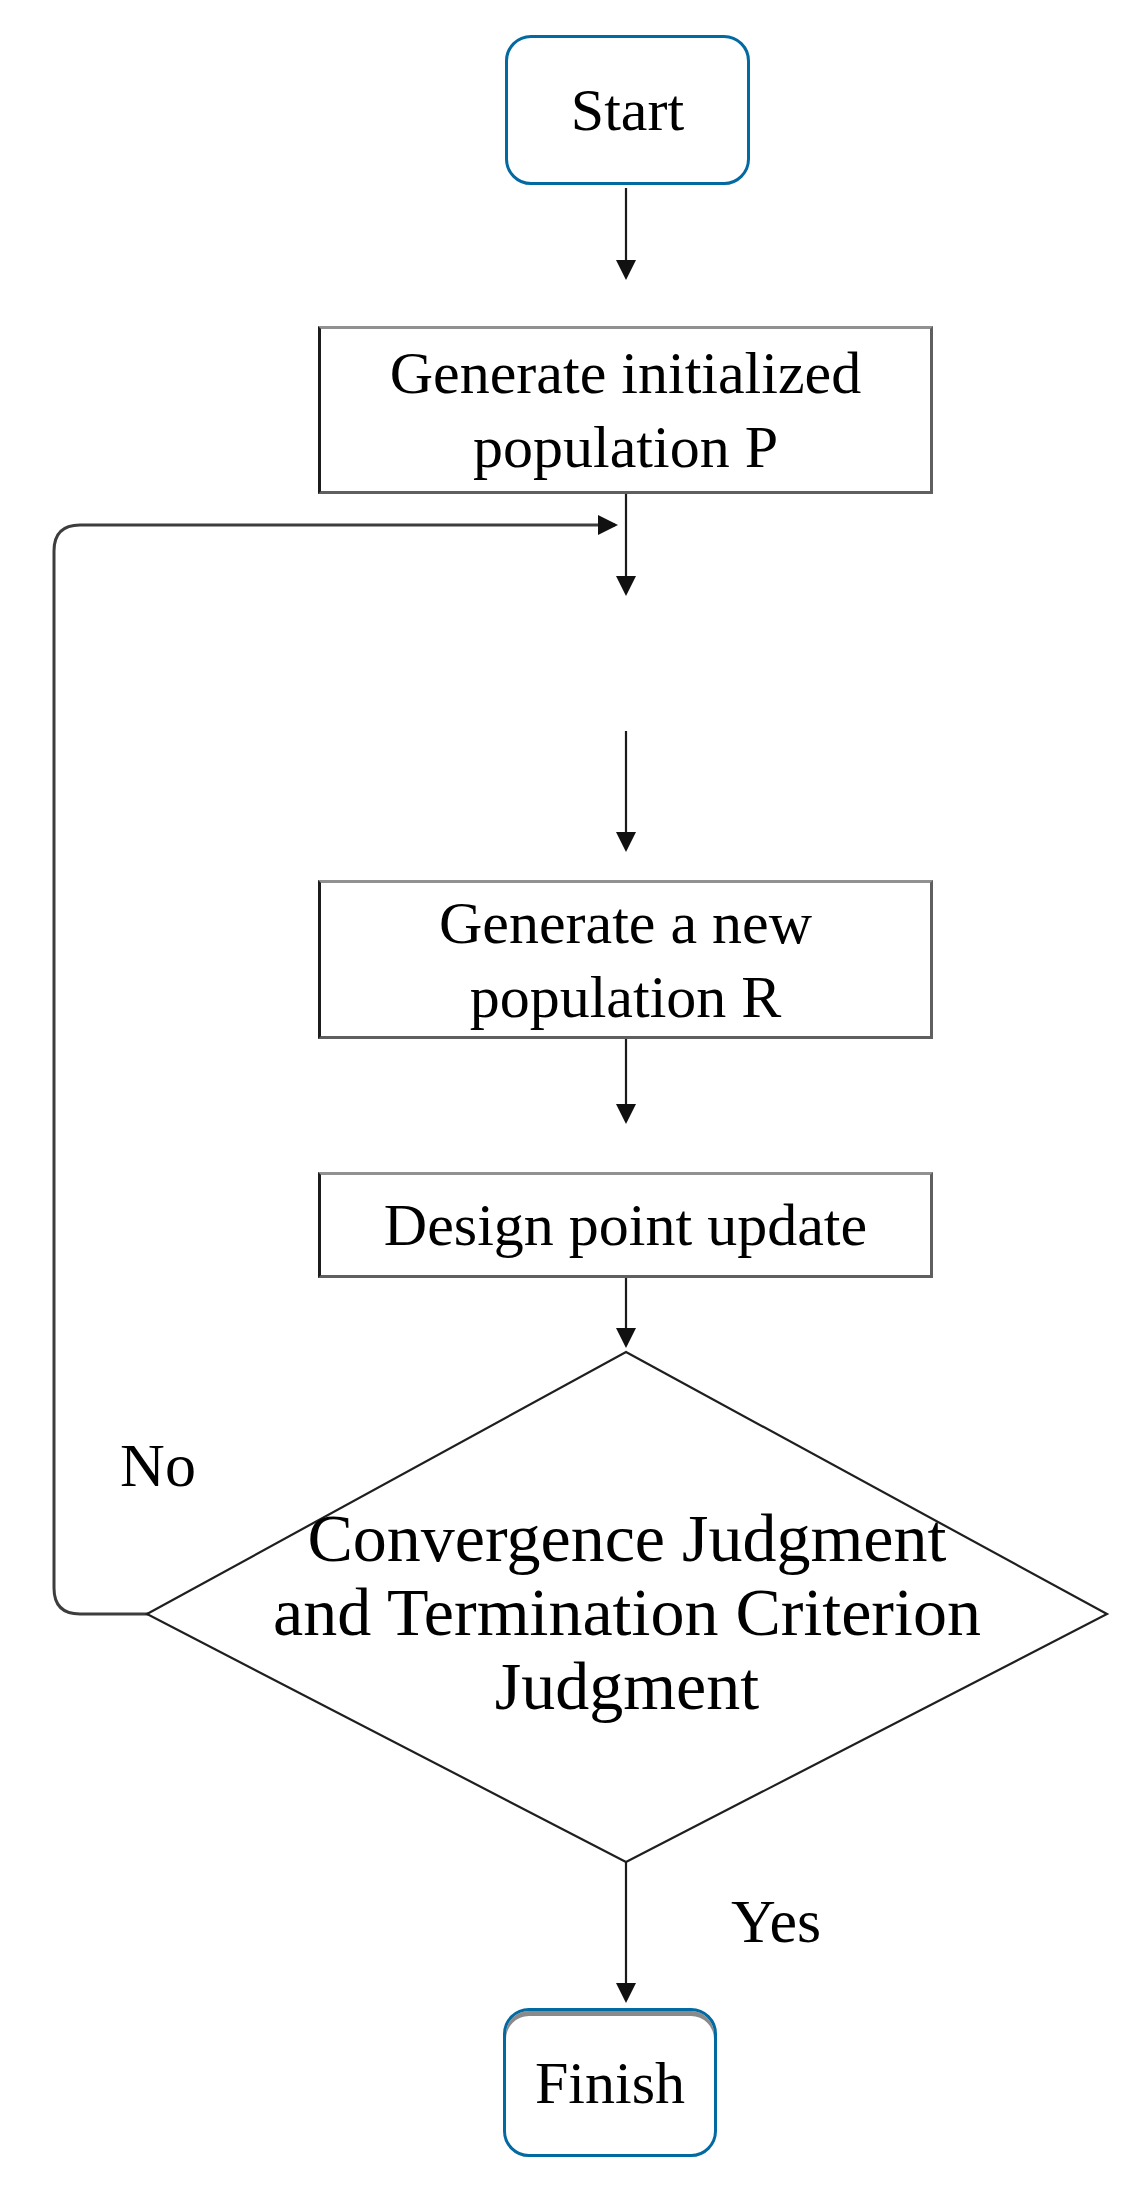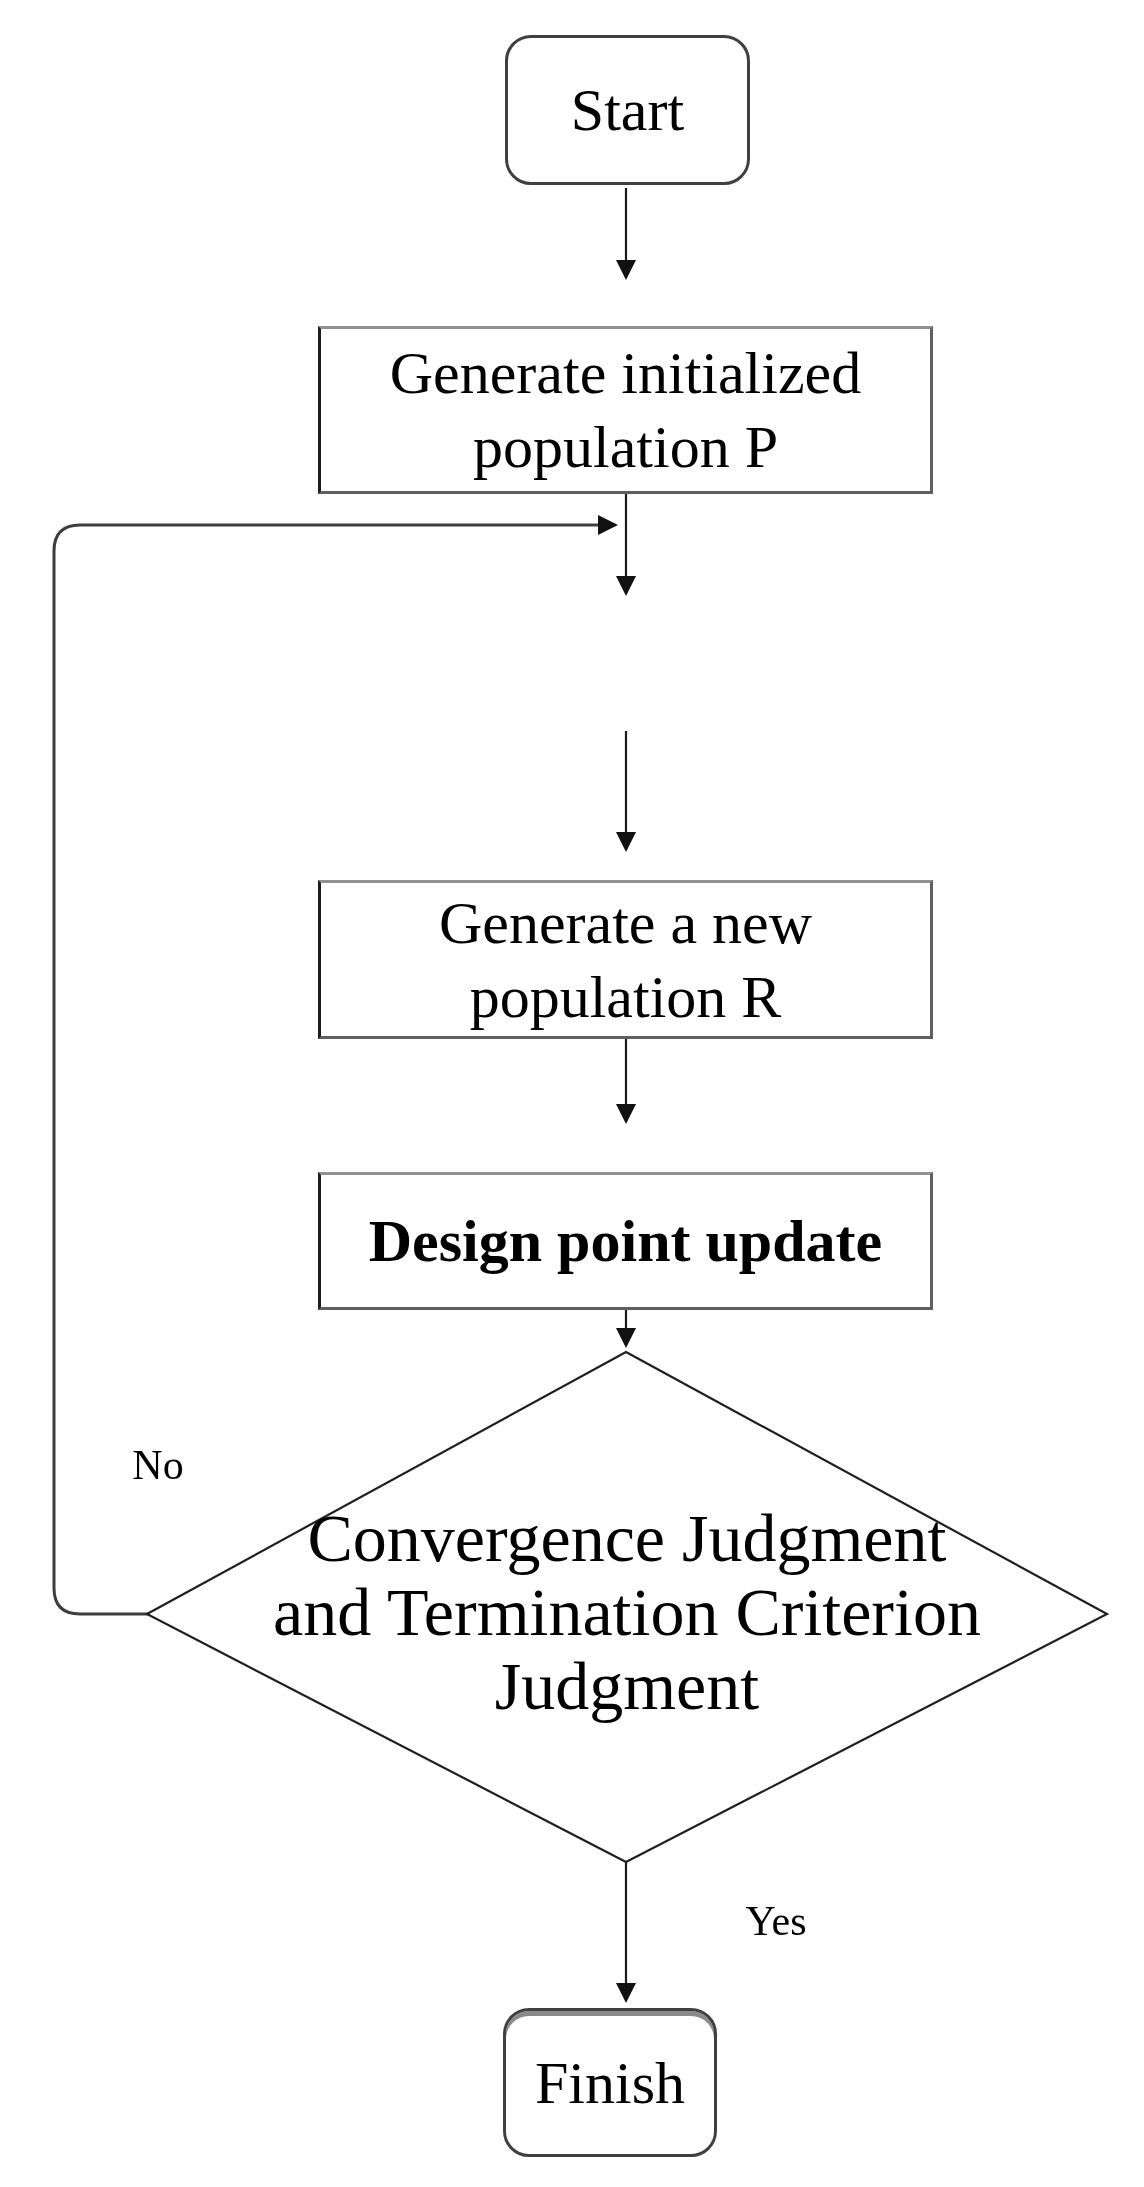--- a/index.html
+++ b/index.html
@@ -44,21 +44,21 @@
     line-height: 74px;
     white-space: pre-line;
   }
   .process {
     border: 3px solid #5f5f5f;
     border-top-color: #919191;
     border-left-color: #1c1c1c;
     margin-top: 44px;
   }
   .terminator {
-    border: 3px solid #404040;
+    border: 3px solid #0369a1;
     border-radius: 26px;
   }
   .terminator.shadow-top {
     box-shadow: inset 0 5px 0 0 #8a8a8a;
   }
   .decision-label {
     position: absolute;
     display: flex;
     align-items: center;
     justify-content: center;
@@ -67,21 +67,21 @@
     line-height: 74px;
     white-space: pre-line;
     background: transparent;
   }
   .edge-label {
     position: absolute;
     display: flex;
     align-items: center;
     justify-content: center;
     text-align: center;
-    font-size: 42px;
+    font-size: 62px;
     line-height: 74px;
   }
 </style>
 </head>
 <body>
 
 <div class="canvas">
 
   <svg class="connector-layer" viewBox="0 0 1144 2187" aria-hidden="true">
     <defs>
@@ -109,21 +109,21 @@
     <span>Generate initialized
 population P</span>
   </div>
 
 
   <div class="node process" style="left:318px; top:836px; width:615px; height:159px;">
     <span>Generate a new
 population R</span>
   </div>
 
-  <div class="node process" style="left:318px; top:1128px; width:615px; height:138px;font-weight:bold;">
+  <div class="node process" style="left:318px; top:1128px; width:615px; height:106px;">
     <span>Design point update</span>
   </div>
 
   <div class="decision-label" style="left:177px; top:1466px; width:900px; height:292px;">
     <span>Convergence Judgment
 and Termination Criterion
 Judgment</span>
   </div>
 
   <div class="node terminator shadow-top" style="left:503px; top:2008px; width:214px; height:149px;">

